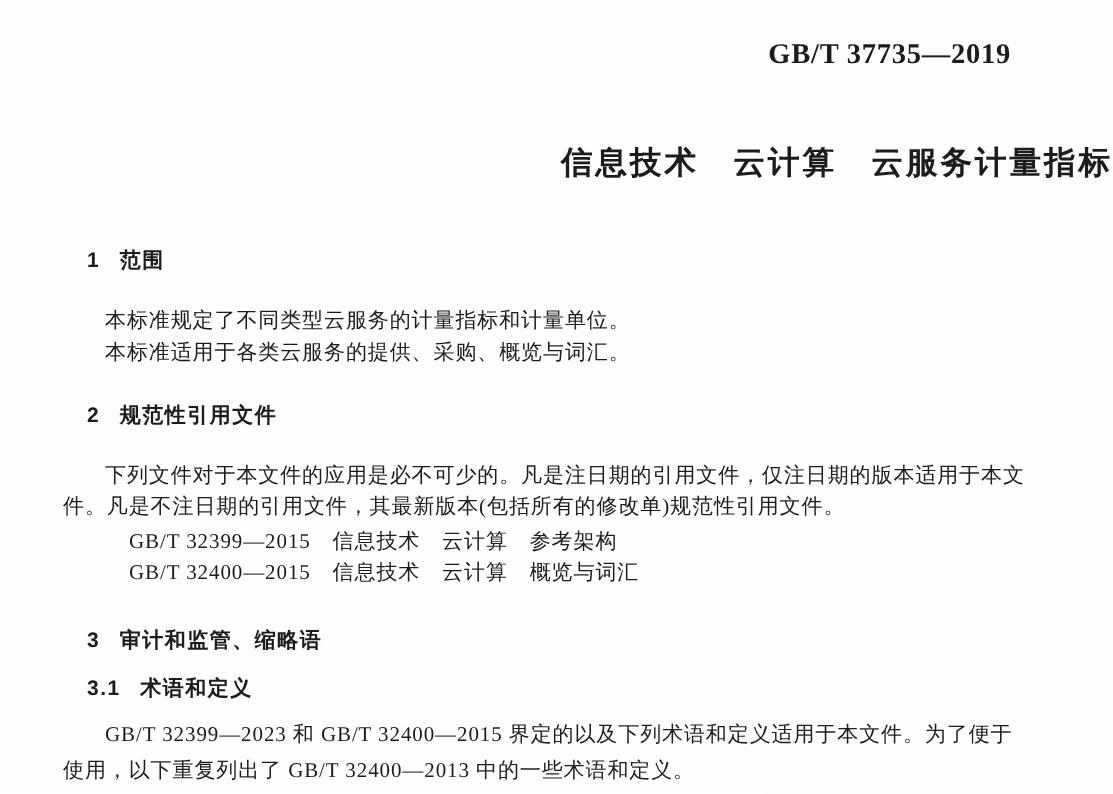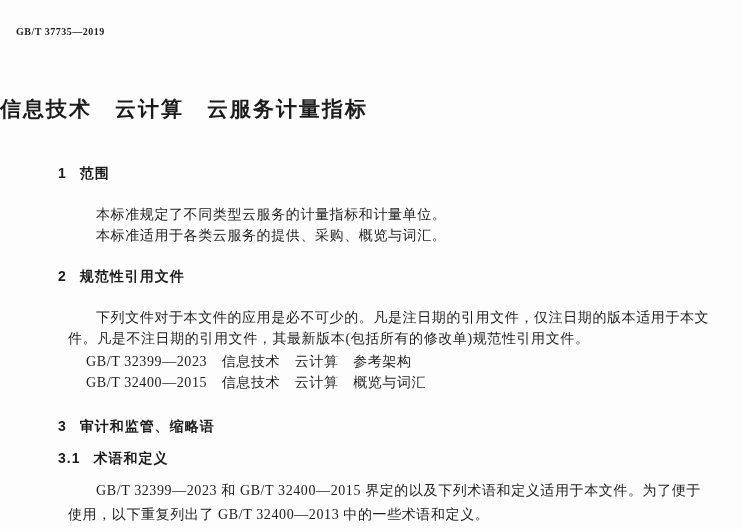--- a/index.html
+++ b/index.html
@@ -12,56 +12,57 @@
     width: 742px;
     height: 529px;
     background: #fdfdfd;
     overflow: hidden;
     font-family: "Liberation Serif", serif;
     color: #1c1c1c;
   }
   .doc-number {
     position: absolute;
     top: 27px;
-    left: 16px;
+    left: 2px;
     width: 672px;
+    text-align: right;
     font-family: "Liberation Serif", serif;
     font-weight: bold;
-    font-size: 10px;
+    font-size: 19px;
     line-height: 1;
     letter-spacing: 0.5px;
   }
   .doc-title {
     position: absolute;
     top: 97px;
     left: 0;
     width: 742px;
     margin: 0;
-    text-align: left;
+    text-align: right;
     font-family: "Liberation Sans", sans-serif;
     font-weight: bold;
     font-size: 21px;
     line-height: 1.1;
     letter-spacing: 2px;
   }
   .heading {
     position: absolute;
     left: 58px;
     display: flex;
     font-family: "Liberation Sans", sans-serif;
     font-weight: bold;
     font-size: 14px;
     line-height: 1.1;
     letter-spacing: 1px;
     white-space: nowrap;
   }
   .heading .sec-num { margin-right: 13px; }
   .block {
     position: absolute;
-    left: 68px;
+    left: 42px;
     width: 620px;
     font-size: 14px;
     line-height: 21px;
     letter-spacing: 0.6px;
   }
   .line { white-space: nowrap; }
   .indent { text-indent: 28px; }
   .refs { left: 86px; }
   .p3 { line-height: 24px; }
 </style>
@@ -85,21 +86,21 @@
 
   <div class="heading" style="top:269px">
     <span class="sec-num">2</span>
     <span>规范性引用文件</span>
   </div>
   <div class="block" style="top:307px">
     <div class="line indent">下列文件对于本文件的应用是必不可少的。凡是注日期的引用文件，仅注日期的版本适用于本文</div>
     <div class="line">件。凡是不注日期的引用文件，其最新版本(包括所有的修改单)规范性引用文件。</div>
   </div>
   <div class="block refs" style="top:351px">
-    <div class="line">GB/T 32399—2023　信息技术　云计算　参考架构</div>
+    <div class="line">GB/T 32399—2015　信息技术　云计算　参考架构</div>
     <div class="line">GB/T 32400—2015　信息技术　云计算　概览与词汇</div>
   </div>
 
   <div class="heading" style="top:419px">
     <span class="sec-num">3</span>
     <span>审计和监管、缩略语</span>
   </div>
 
   <div class="heading" style="top:451px">
     <span class="sec-num">3.1</span>

